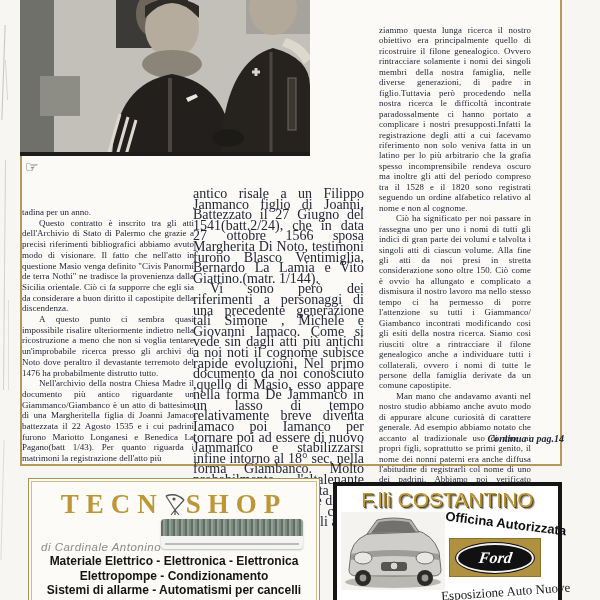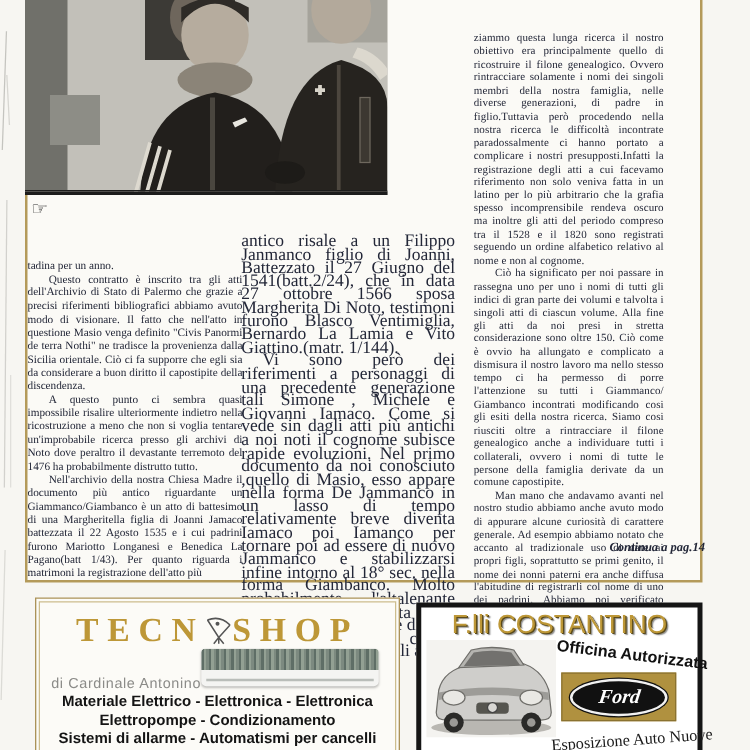--- a/index.html
+++ b/index.html
@@ -65,21 +65,21 @@
     text-align:center;
     font-family:"Liberation Serif", serif;
     font-weight:bold; font-size:27px; letter-spacing:7px;
     color:#bd9737;
     white-space:nowrap;
   }
   .tecno-title .antenna { display:inline-block; vertical-align:-3px; margin:0 -2px; }
   .tecno-sub {
     position:absolute; left:12px; top:62px;
     font-family:"Liberation Sans", sans-serif;
-    font-size:11.5px; color:#8b8b88; letter-spacing:.5px;
+    font-style:italic; font-size:11.5px; color:#8b8b88; letter-spacing:.5px;
   }
   .ac-unit {
     position:absolute; left:132px; top:40px; width:142px; height:30px;
     background:#f4f4f2; border-radius:3px 3px 4px 4px;
     box-shadow:0 1px 2px rgba(0,0,0,.25);
     overflow:hidden;
   }
   .ac-coil {
     position:absolute; left:0; top:0; width:100%; height:17px;
     background:repeating-linear-gradient(90deg,#5f6e66 0 2px,#93a093 2px 4px,#7d8a80 4px 6px);

